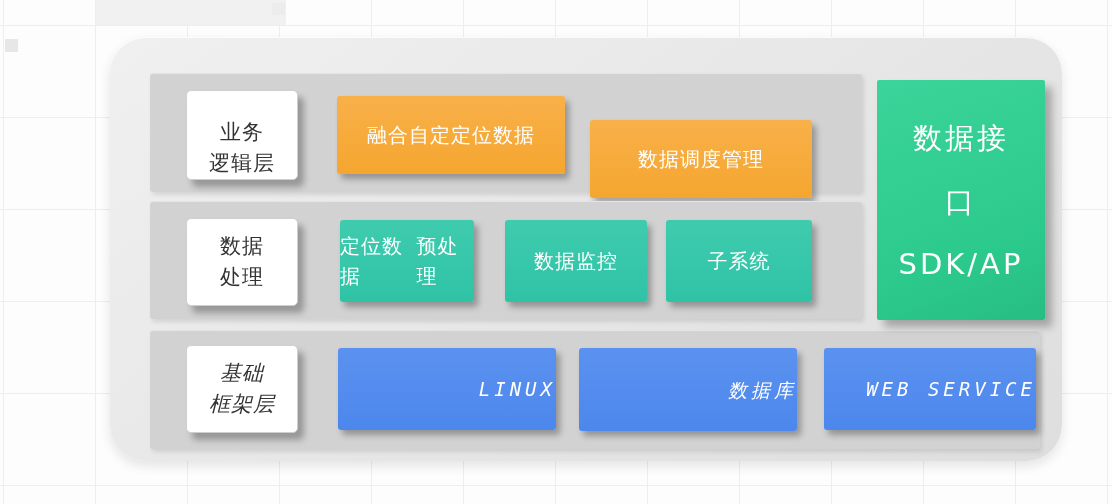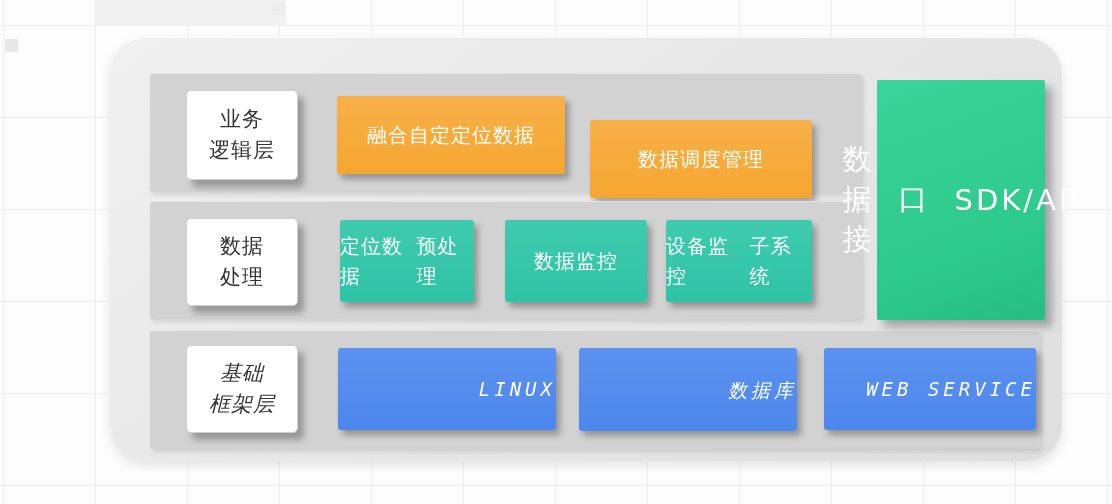--- a/index.html
+++ b/index.html
@@ -51,21 +51,21 @@
     border: 1px solid #cfcfcf;
     border-radius: 5px;
     box-shadow: 6px 7px 6px rgba(0,0,0,0.28);
     display: flex; flex-direction: column;
     justify-content: center; align-items: center;
     color: var(--label-text, #333333);
     font-size: 21px;
     line-height: 31px;
     letter-spacing: 1px;
   }
-  .label-r1 { left: 36px; top: 17px; width: 112px; height: 90px; }
+  .label-r1 { left: 36px; top: 17px; width: 112px; height: 90px; justify-content: flex-end; }
   .label-r2 { left: 36px; top: 17px; width: 112px; height: 88px; }
   .label-r3 { left: 36px; top: 15px; width: 112px; height: 88px; }
 
   .box {
     position: absolute;
     display: flex; flex-direction: row;
     justify-content: center; align-items: center;
     color: var(--box-text, #ffffff);
     font-size: 20px;
     line-height: 30px;
@@ -94,21 +94,21 @@
   .b-r3-b { left: 429px; top: 18px; width: 218px; height: 83px; }
   .b-r3-c { left: 674px; top: 18px; width: 212px; height: 82px; padding-left: 28px; }
 
   .interface-box {
     position: absolute;
     left: 767px; top: 43px;
     width: 168px; height: 240px;
     background: linear-gradient(160deg, #3bd49a 0%, var(--green, #2cc98c) 70%, #27bd83 100%);
     box-shadow: 7px 7px 9px rgba(0,0,0,0.28);
     border-radius: 2px;
-    display: flex; 
+    display: flex; flex-direction: column;
     justify-content: center; align-items: center;
     gap: 24px;
     color: var(--box-text, #ffffff);
     font-size: 29px;
     letter-spacing: 3px;
   }
 </style>
 </head>
 <body>
 
@@ -142,21 +142,20 @@
       </div>
       <div class="box teal b-r2-a">
         <div>定位数据</div>
         <div>预处理</div>
       </div>
       <div class="box teal b-r2-b">
         <div>数据</div>
         <div>监控</div>
       </div>
       <div class="box teal b-r2-c">
-        <div>设备监控</div>
         <div>子系统</div>
       </div>
     </div>
 
     <div class="row row-3">
       <div class="label-box label-r3">
         <div>基础</div>
         <div>框架层</div>
       </div>
       <div class="box blue b-r3-a">

